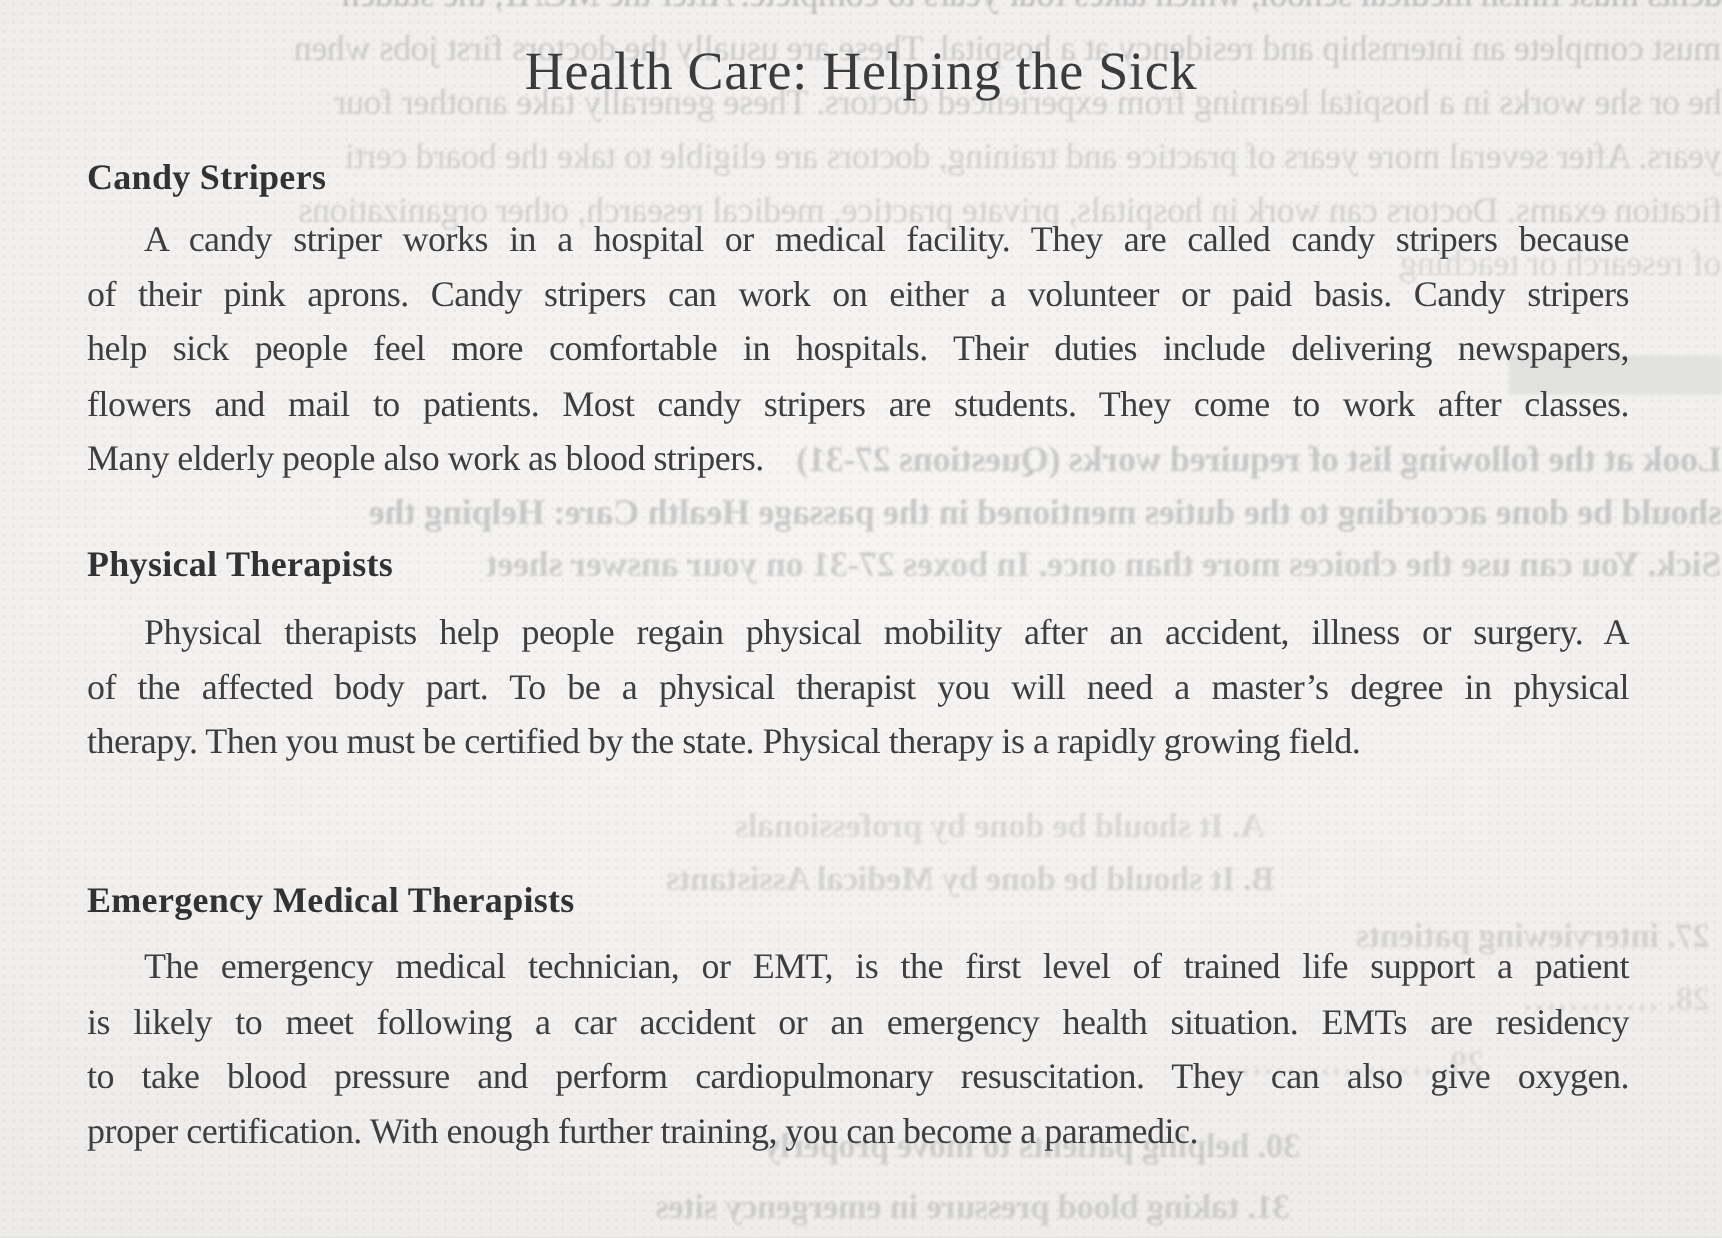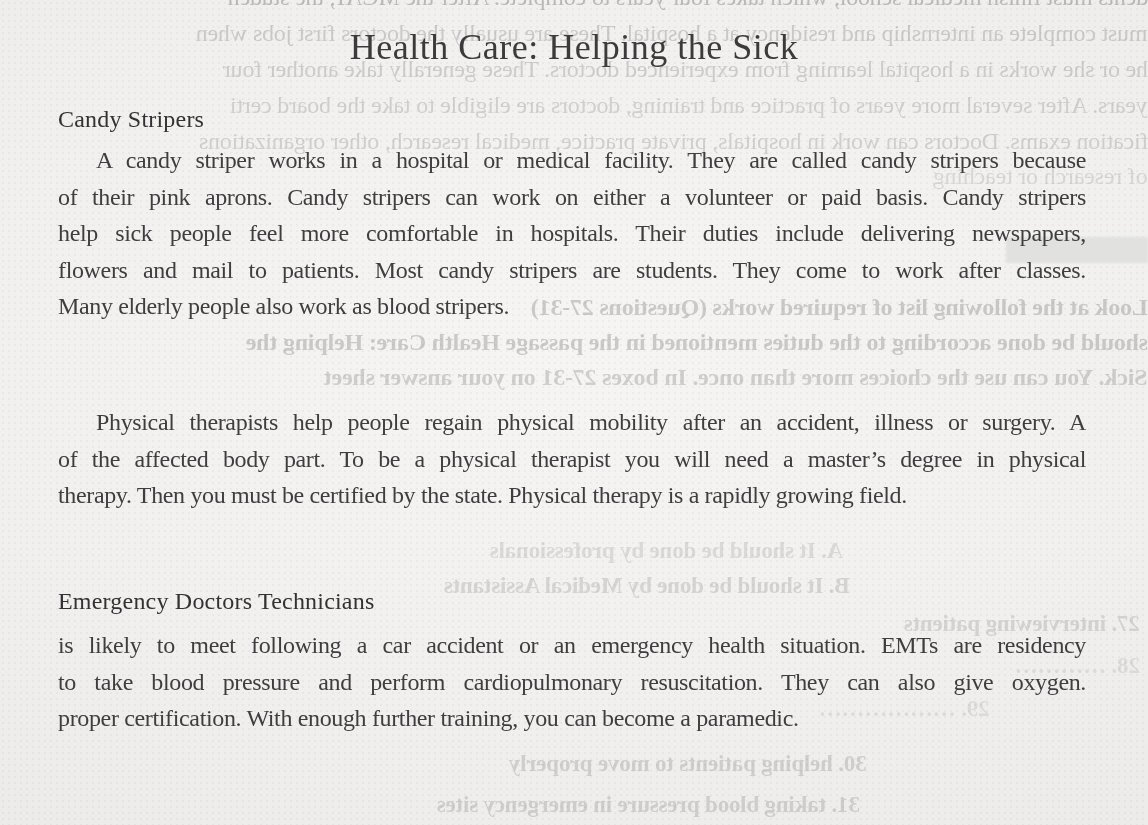--- a/index.html
+++ b/index.html
@@ -24,21 +24,21 @@
   }
   .title{
     position:absolute;top:26px;left:0;width:100%;
     text-align:center;
     font-size:36px;color:#3b3b3d;
     letter-spacing:0.5px;
     z-index:3;
   }
   .heading{
     position:absolute;left:58px;
-    font-size:24px;font-weight:400;color:#323234;
+    font-size:24px;font-weight:700;color:#323234;
     letter-spacing:0.2px;
     z-index:3;
   }
   .para{
     position:absolute;left:58px;width:1028px;
     z-index:3;
     color:#3e3e40;
   }
   .line{
     font-size:24px;
@@ -98,26 +98,28 @@
 
   <div class="heading" style="top:106px">Candy Stripers</div>
   <div class="para" style="top:142px">
       <div class="line indent">A candy striper works in a hospital or medical facility. They are called candy stripers because</div>
       <div class="line">of their pink aprons. Candy stripers can work on either a volunteer or paid basis. Candy stripers</div>
       <div class="line">help sick people feel more comfortable in hospitals. Their duties include delivering newspapers,</div>
       <div class="line">flowers and mail to patients. Most candy stripers are students. They come to work after classes.</div>
       <div class="line last">Many elderly people also work as blood stripers.</div>
     </div>
 
+  <div class="heading" style="top:364px">Physical Therapists</div>
   <div class="para" style="top:404px">
       <div class="line indent">Physical therapists help people regain physical mobility after an accident, illness or surgery. A</div>
       <div class="line">of the affected body part. To be a physical therapist you will need a master’s degree in physical</div>
       <div class="line last">therapy. Then you must be certified by the state. Physical therapy is a rapidly growing field.</div>
     </div>
 
-  <div class="heading" style="top:588px">Emergency Doctors Technicians</div>
+  <div class="heading" style="top:588px">Emergency Medical Therapists</div>
   <div class="para" style="top:627px">
+      <div class="line indent">The emergency medical technician, or EMT, is the first level of trained life support a patient</div>
       <div class="line">is likely to meet following a car accident or an emergency health situation. EMTs are residency</div>
       <div class="line">to take blood pressure and perform cardiopulmonary resuscitation. They can also give oxygen.</div>
       <div class="line last">proper certification. With enough further training, you can become a paramedic.</div>
     </div>
 
 </div>
 
 </body></html>

